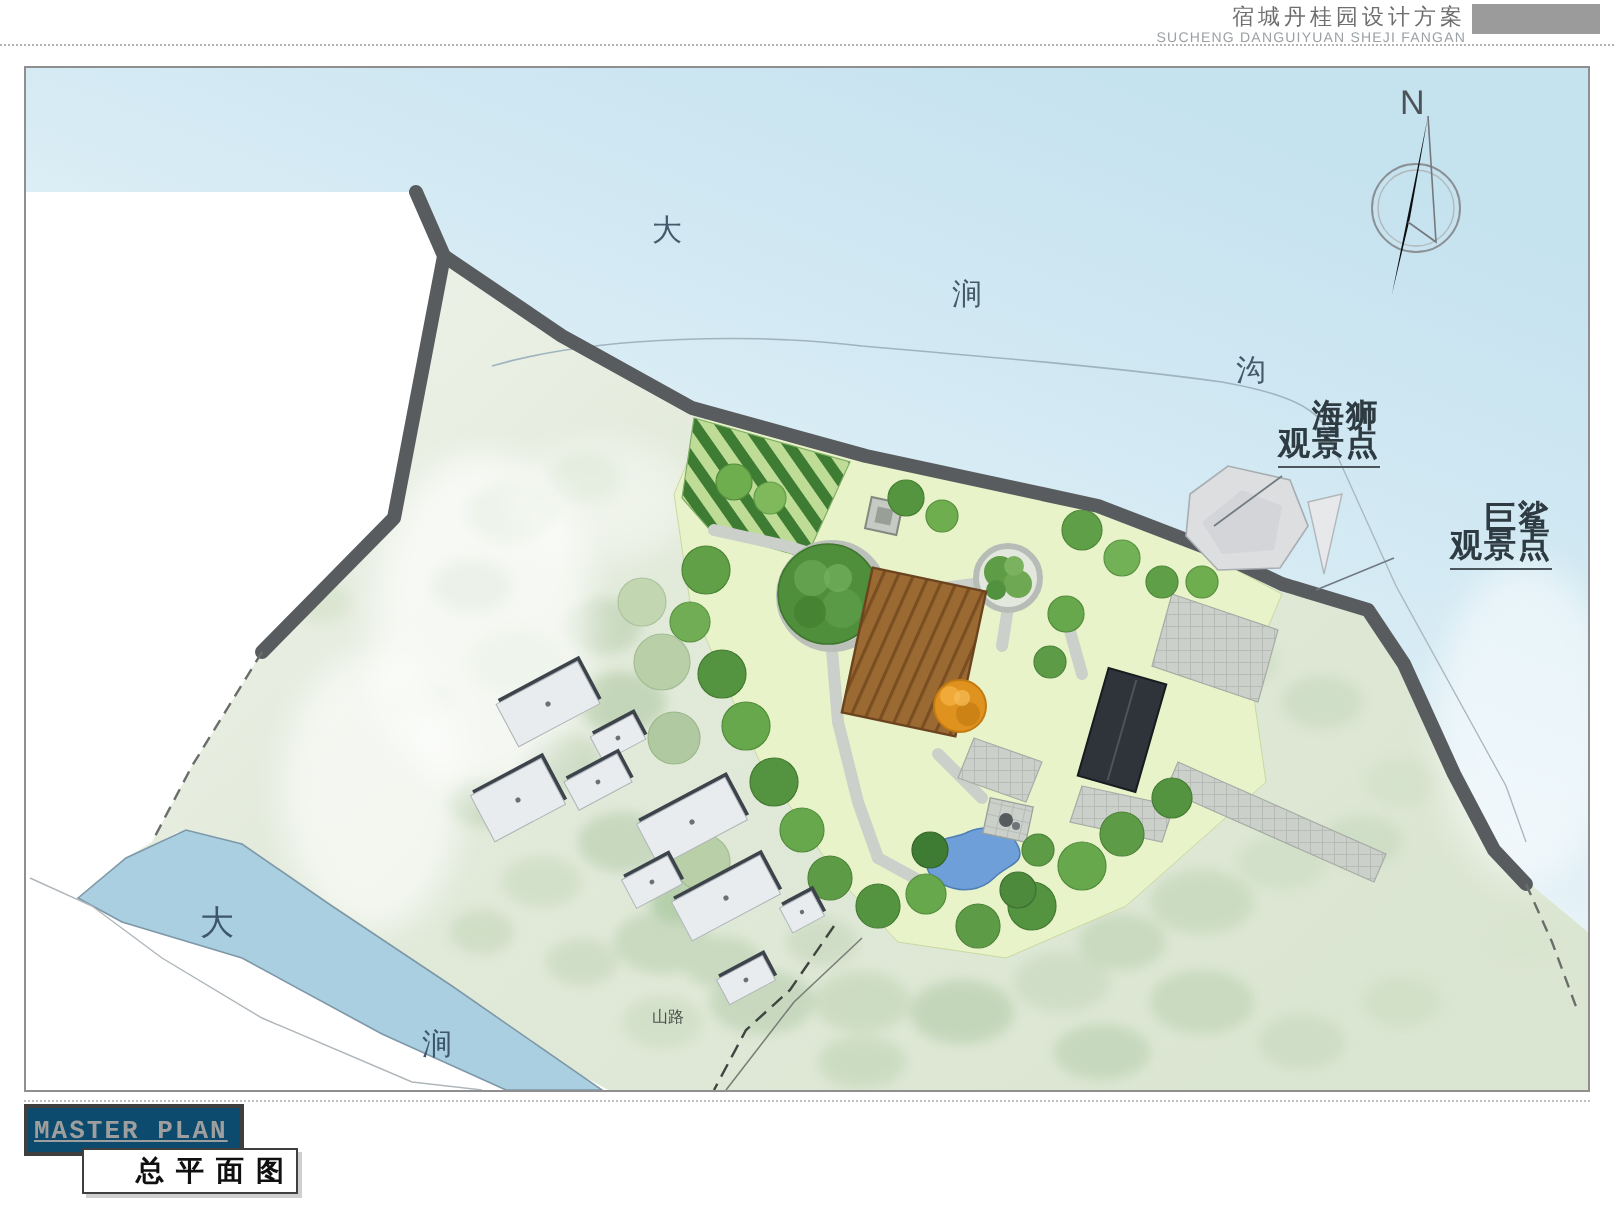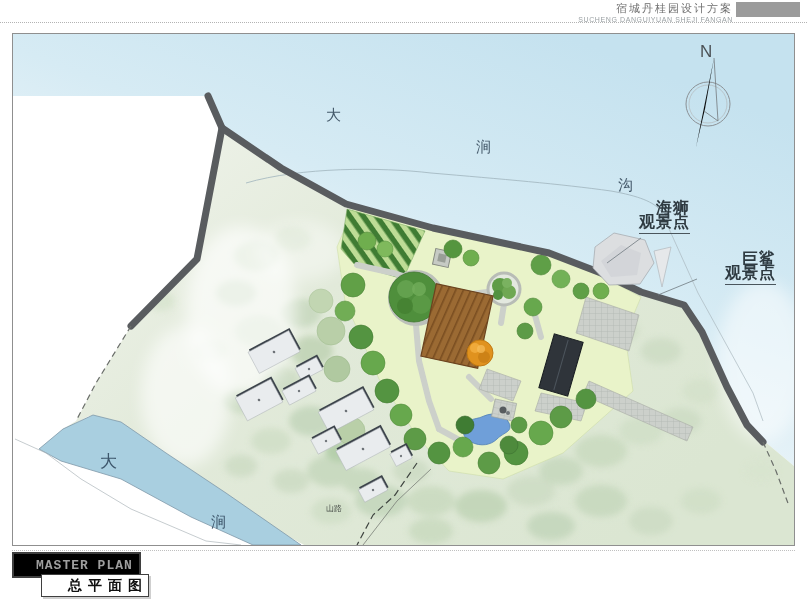--- a/index.html
+++ b/index.html
@@ -25,23 +25,23 @@
   .viewpoint{position:absolute;z-index:3;font-family:"DejaVu Serif","Liberation Serif",serif;
              color:#2f3b42;font-size:16px;font-weight:bold;line-height:14px;
              border-bottom:1px solid #4a555c;padding-bottom:4px;letter-spacing:1px;text-align:right;}
   .compass-n{position:absolute;z-index:3;font-family:"Liberation Sans",sans-serif;
              font-size:17px;color:#4c5256;letter-spacing:1px;}
   .trail-label{position:absolute;z-index:3;font-size:8px;color:#4b514b;
                font-family:"DejaVu Sans",sans-serif;}
   
   .foot-dotted{position:absolute;left:12px;top:550px;width:783px;border-top:1px dotted #c0c0c0;}
   .box-en{position:absolute;left:12px;top:552px;width:103px;height:22px;border:2px solid #3f3f3f;
-          background:#000000;z-index:5;display:flex;align-items:center;padding-left:22px;
+          background:#0c4a6e;z-index:5;display:flex;align-items:center;padding-left:3px;
           font-family:"Liberation Mono",monospace;font-weight:bold;font-size:13px;
-          letter-spacing:1px;color:#9e9e9e;}
+          letter-spacing:1px;color:#9e9e9e;text-decoration:underline;}
   .box-cn{position:absolute;left:41px;top:574px;width:106px;height:21px;border:1.5px solid #3f3f3f;
           background:#fff;z-index:6;display:flex;align-items:center;justify-content:flex-end;
           font-family:"DejaVu Sans",sans-serif;font-weight:bold;font-size:14px;
           letter-spacing:6px;color:#101010;box-shadow:2px 2px 0 #cfcfcf;}
 </style>
 </head>
 <body>
 
 <div class="sheet">
 

